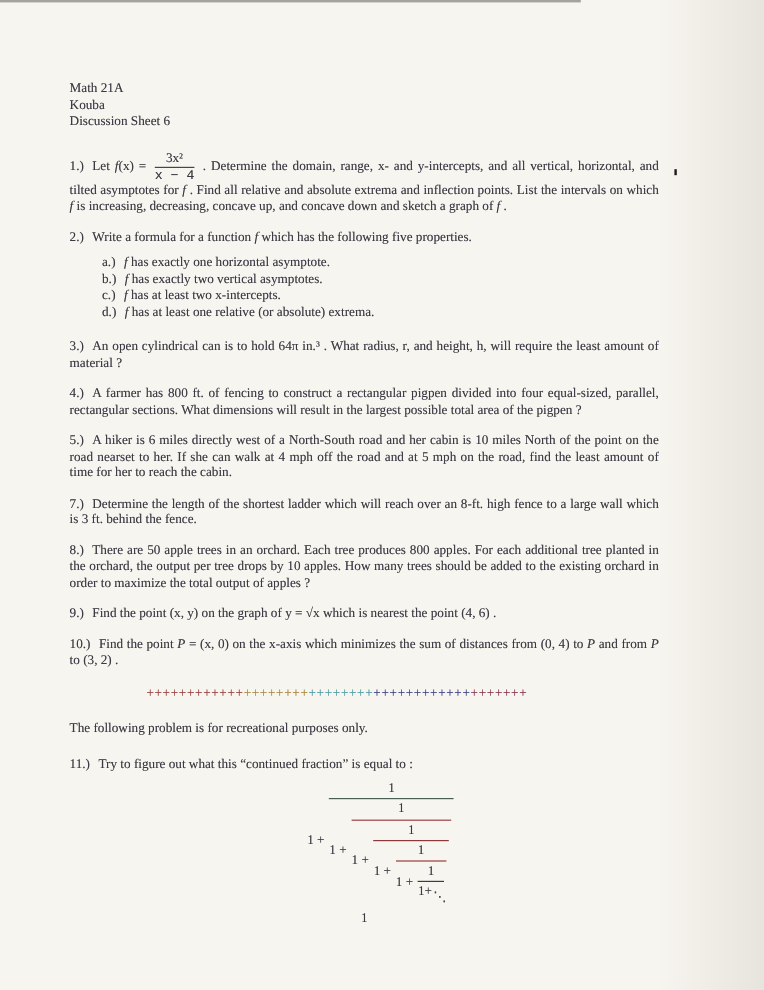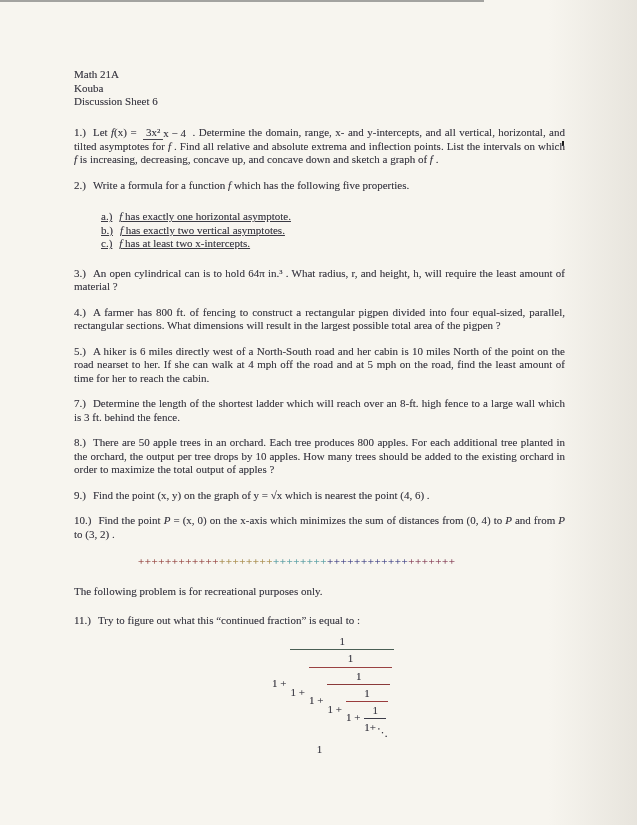--- a/index.html
+++ b/index.html
@@ -25,43 +25,43 @@
     opacity: 0.55;
   }
   .speck {
     position: absolute; left: 562px; top: 141px;
     width: 2px; height: 5px;
     background: #1c1c1c;
   }
 
   .content {
     position: absolute;
-    left: 74px; top: 68px;
+    left: 58px; top: 68px;
     width: 491px;
   }
 
   .hdr div { white-space: nowrap; }
 
   p.prob, div.prob { margin: 0; margin-top: 12px; text-align: justify; }
   .prob .pnum { margin-right: 7px; }
-  .subitems { padding-left: 27px; margin-top: 18px; text-decoration: underline; }
+  .subitems { padding-left: 27px; margin-top: 8px; }
   .subitems .row { text-align: left; }
   .subitems .slabel { margin-right: 7px; }
 
   
   .ifrac {
     display: inline-flex;
-    flex-direction: row;
+    flex-direction: column;
     vertical-align: middle;
     text-align: center;
     margin: 0 3px;
     line-height: 12px;
   }
   .ifrac .fnum { display: block; border-bottom: 1px solid var(--fracbar, #45444e); padding: 0 3px 1px; }
-  .ifrac .fden { display: block; padding-top: 1px; }
+  .ifrac .fden { display: block; padding-top: 1px; font-family: Liberation Mono, monospace; }
 
   .divider {
     margin-top: 14px;
     margin-left: 64px;
     letter-spacing: 0.55px;
     white-space: nowrap;
     font-size: 11px;
   }
 
   .note { margin: 0; margin-top: 16px; }
@@ -109,20 +109,21 @@
           <span class="fden">x − 4</span>
         </span>
       <span>. Determine the domain, range, x- and y-intercepts, and all vertical, horizontal, and tilted asymptotes for <i>f</i> . Find all relative and absolute extrema and inflection points. List the intervals on which <i>f</i> is increasing, decreasing, concave up, and concave down and sketch a graph of <i>f</i> .</span></p>
 
     <div class="prob">
       <p style="margin:0"><span class="pnum">2.)</span><span>Write a formula for a function <i>f</i> which has the following five properties.</span></p>
       <div class="subitems">
         <div class="row"><span class="slabel">a.)</span><span><i>f</i> has exactly one horizontal asymptote.</span></div>
         <div class="row"><span class="slabel">b.)</span><span><i>f</i> has exactly two vertical asymptotes.</span></div>
         <div class="row"><span class="slabel">c.)</span><span><i>f</i> has at least two x-intercepts.</span></div>
+        <div class="row"><span class="slabel">d.)</span><span><i>f</i> has at least one relative (or absolute) extrema.</span></div>
       </div>
     </div>
 
     <p class="prob" style="margin-top:16px"><span class="pnum">3.)</span><span>An open cylindrical can is to hold 64π in.³ . What radius, r, and height, h, will require the least amount of material ?</span></p>
 
     <p class="prob"><span class="pnum">4.)</span><span>A farmer has 800 ft. of fencing to construct a rectangular pigpen divided into four equal-sized, parallel, rectangular sections. What dimensions will result in the largest possible total area of the pigpen ?</span></p>
 
     <p class="prob"><span class="pnum">5.)</span><span>A hiker is 6 miles directly west of a North-South road and her cabin is 10 miles North of the point on the road nearset to her. If she can walk at 4 mph off the road and at 5 mph on the road, find the least amount of time for her to reach the cabin.</span></p>
 
 

